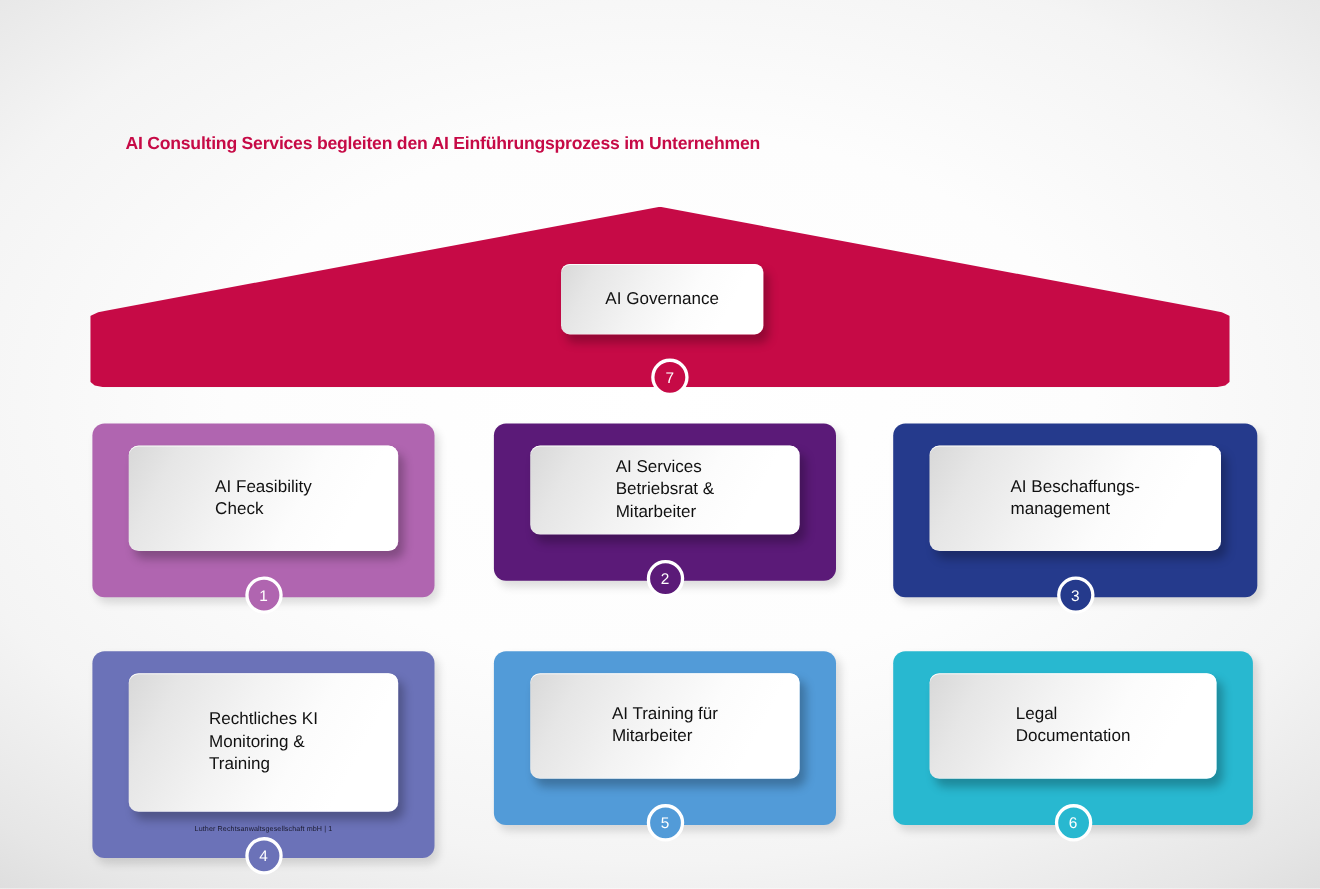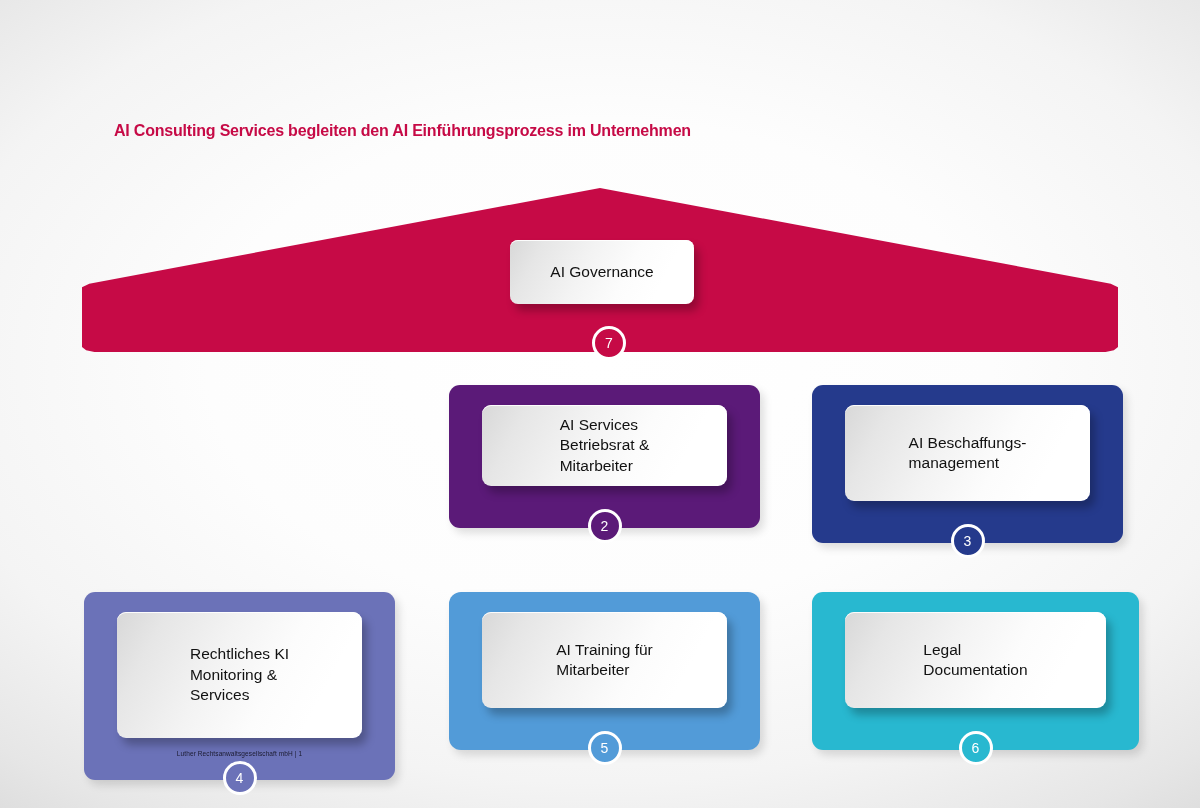--- a/index.html
+++ b/index.html
@@ -130,21 +130,21 @@
     color: #1a1a2e;
     letter-spacing: 0.1px;
     line-height: 1;
   }
 
   
   #p1 { left: 84px;  top: 385px; width: 311px; height: 158px; }
   #p2 { left: 449px; top: 385px; width: 311px; height: 143px; }
   #p3 { left: 812px; top: 385px; width: 311px; height: 158px; }
   #p4 { left: 84px;  top: 592px; width: 311px; height: 188px; }
-  #p5 { left: 449px; top: 592px; width: 311px; height: 158px; border-radius: 12px; }
+  #p5 { left: 449px; top: 592px; width: 311px; height: 158px; }
   #p6 { left: 812px; top: 592px; width: 311px; height: 158px; padding-left: 16px; }
 
   .badge-pillar { left: 50%; margin-left: -17px; bottom: -15px; }
   #gov-badge { position: absolute; left: 592px; top: 326px; }
 </style>
 </head>
 <body>
 
 <div id="slide">
 
@@ -155,52 +155,63 @@
   </div>
 
   <div class="card" id="gov-card">
     <span>AI Governance</span>
   </div>
 
   <div class="badge" id="gov-badge" style="background: rgb(198, 10, 70);">
     <span>7</span>
   </div>
 
+  <div class="pillar" id="p1" style="background: rgb(176, 101, 176);">
+    <div class="card">
+      <div>
+        <div>AI Feasibility</div>
+        <div>Check</div>
+      </div>
+    </div>
+    <div class="badge badge-pillar" style="background: rgb(176, 101, 176);">
+      <span>1</span>
+    </div>
+  </div>
 
   <div class="pillar" id="p2" style="background: rgb(91, 26, 120);">
     <div class="card">
       <div>
         <div>AI Services</div>
         <div>Betriebsrat &amp;</div>
         <div>Mitarbeiter</div>
       </div>
     </div>
     <div class="badge badge-pillar" style="background: rgb(91, 26, 120);">
       <span>2</span>
     </div>
   </div>
 
-  <div class="pillar" id="p3" style="background: rgb(37, 58, 140);">
+  <div class="pillar" id="p3" style="background: rgb(37, 58, 140); padding-left: 20px;">
     <div class="card">
       <div>
         <div>AI Beschaffungs-</div>
         <div>management</div>
       </div>
     </div>
     <div class="badge badge-pillar" style="background: rgb(37, 58, 140);">
       <span>3</span>
     </div>
   </div>
 
   <div class="pillar" id="p4" style="background: rgb(107, 114, 184);">
     <div class="card">
       <div>
         <div>Rechtliches KI</div>
         <div>Monitoring &amp;</div>
-        <div>Services</div>
+        <div>Training</div>
       </div>
     </div>
     <div id="slide-footer">Luther Rechtsanwaltsgesellschaft mbH | 1</div>
     <div class="badge badge-pillar" style="background: rgb(107, 114, 184);">
       <span>4</span>
     </div>
   </div>
 
   <div class="pillar" id="p5" style="background: rgb(82, 155, 216);">
     <div class="card">

